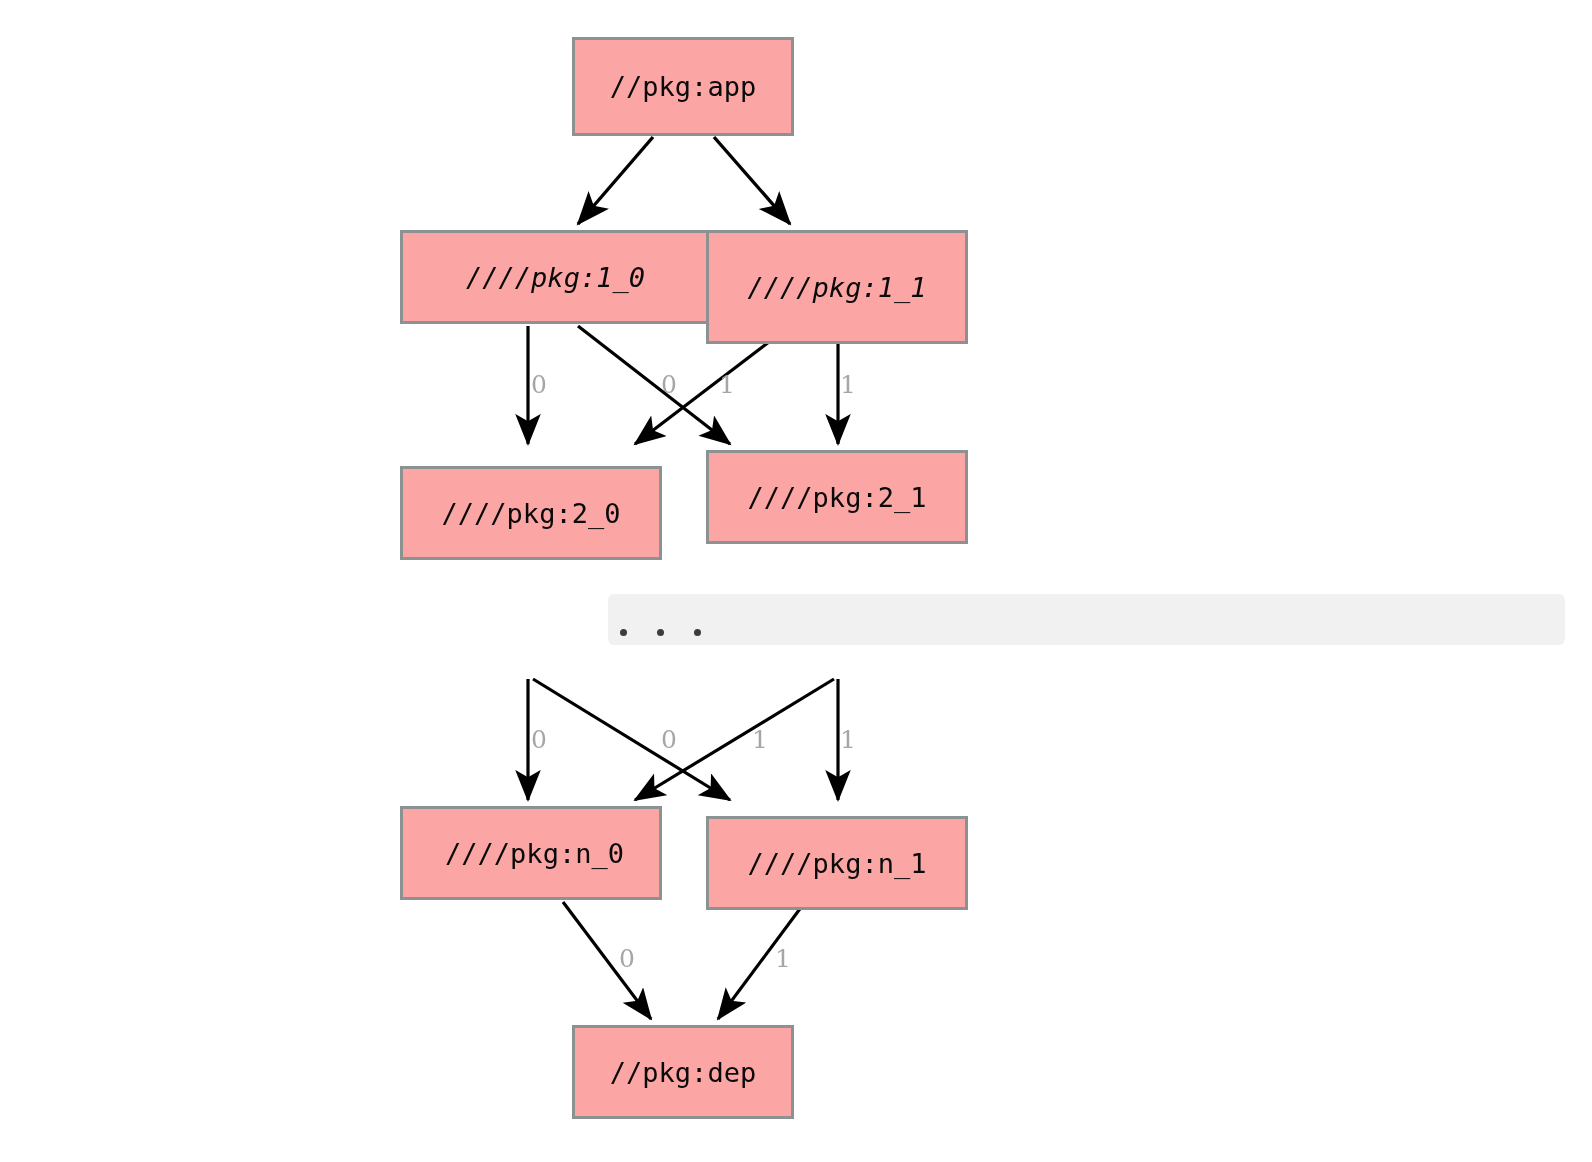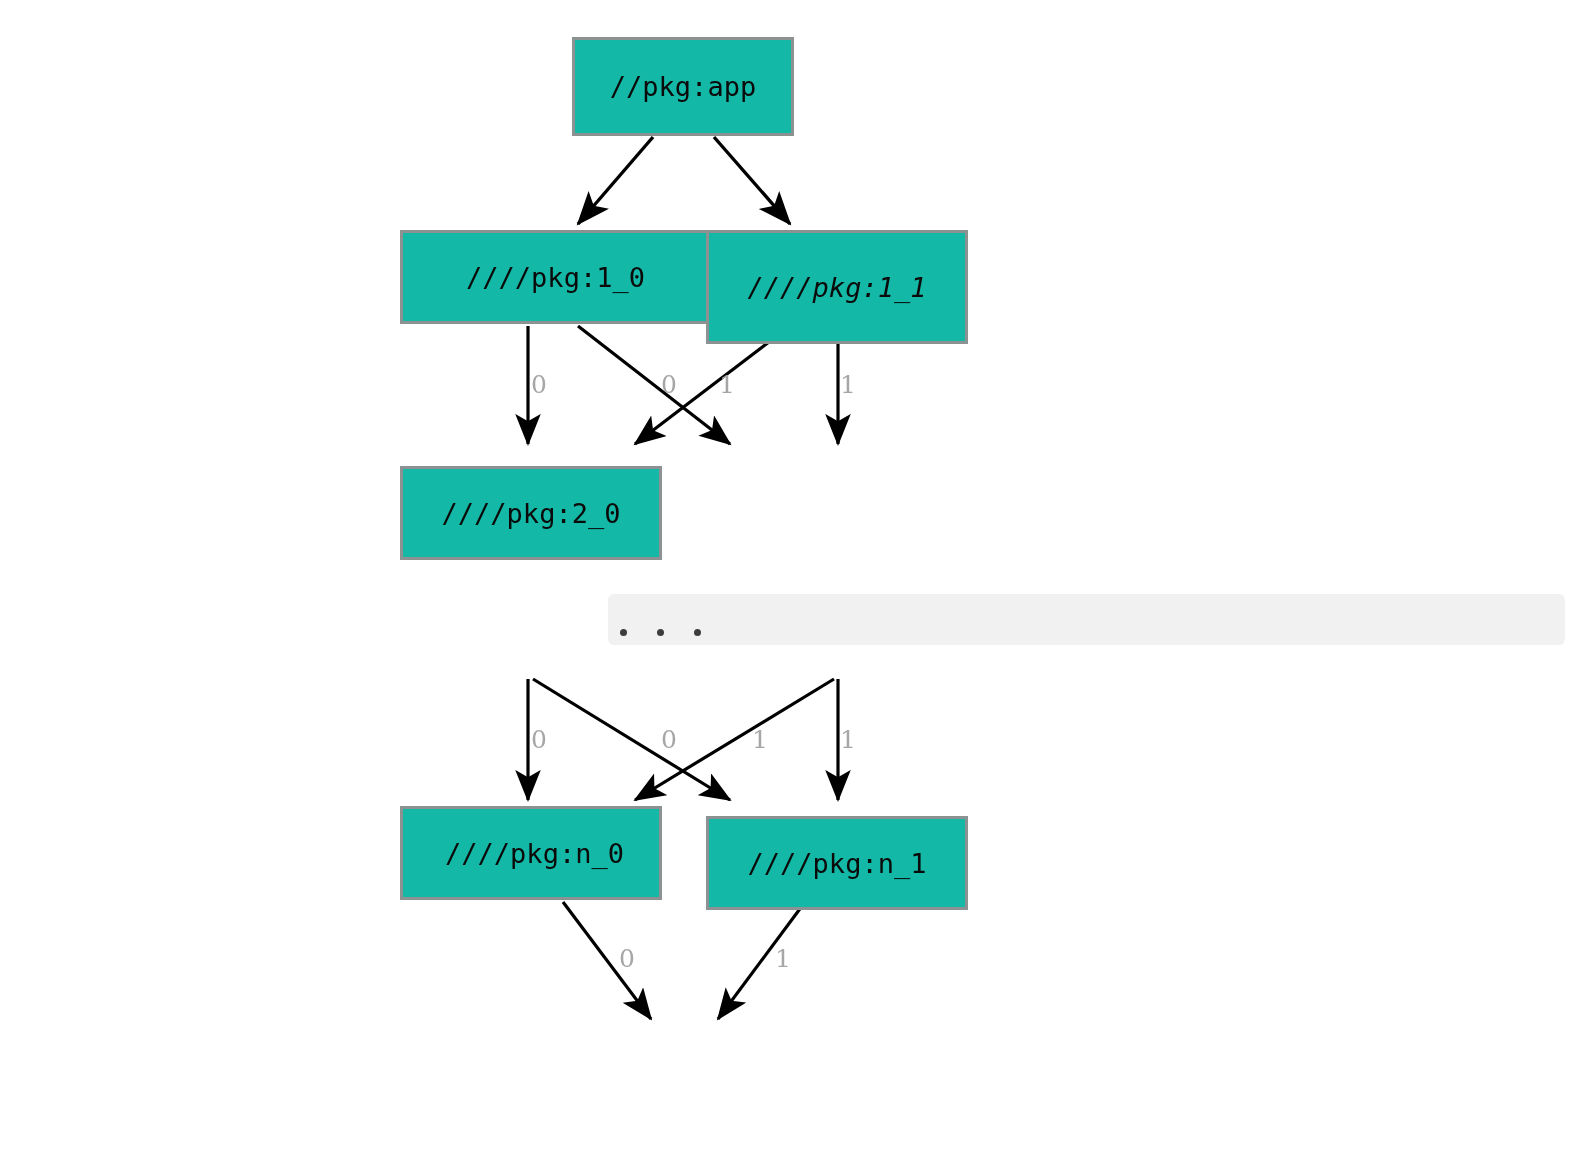--- a/index.html
+++ b/index.html
@@ -23,21 +23,21 @@
   #graph-svg {
     position: absolute;
     left: 0; top: 0;
     width: 1592px;
     height: 1162px;
     display: block;
   }
   .node-box {
     position: absolute;
     box-sizing: border-box;
-    background: #14b8a6;
+    background: #fca5a5;
     border: 3px solid #8C9191;
     display: flex;
     align-items: center;
     justify-content: center;
     z-index: 3;
   }
   .node-label {
     font-family: "DejaVu Sans Mono", "Liberation Mono", monospace;
     font-size: 27px;
     color: #0a0a0a;
@@ -143,41 +143,47 @@
   <div class="ellipsis-dots" style="left:620px; top:629px;">
     <span class="dot"></span>
     <span class="dot"></span>
     <span class="dot"></span>
   </div>
 
   <div class="node-box" style="left:572px; top:37px; width:222px; height:99px;">
     <span class="node-label">//pkg:app</span>
   </div>
 
-  <div class="node-box" style="left:400px; top:230px; width:311px; height:94px;">
+  <div class="node-box" style="left:400px; top:230px; width:311px; height:94px;font-style:italic;">
     <span class="node-label">////pkg:1_0</span>
   </div>
 
   <div class="node-box" style="left:706px; top:230px; width:262px; height:114px;font-style:italic;">
     <span class="node-label">////pkg:1_1</span>
   </div>
 
   <div class="node-box" style="left:400px; top:450px; width:262px; height:94px;margin-top:16px;">
     <span class="node-label">////pkg:2_0</span>
   </div>
 
+  <div class="node-box" style="left:706px; top:450px; width:262px; height:94px;">
+    <span class="node-label">////pkg:2_1</span>
+  </div>
 
   <div class="node-box" style="left:400px; top:806px; width:262px; height:94px;padding-left:7px;">
     <span class="node-label">////pkg:n_0</span>
   </div>
 
   <div class="node-box" style="left:706px; top:806px; width:262px; height:94px;margin-top:10px;">
     <span class="node-label">////pkg:n_1</span>
   </div>
 
+  <div class="node-box" style="left:572px; top:1025px; width:222px; height:94px;">
+    <span class="node-label">//pkg:dep</span>
+  </div>
 
   <span class="edge-label" style="left:531px; top:372px;">0</span>
   <span class="edge-label" style="left:661px; top:372px;">0</span>
   <span class="edge-label" style="left:719px; top:372px;">1</span>
   <span class="edge-label" style="left:840px; top:372px;">1</span>
 
   <span class="edge-label" style="left:531px; top:727px;">0</span>
   <span class="edge-label" style="left:661px; top:727px;">0</span>
   <span class="edge-label" style="left:752px; top:727px;">1</span>
   <span class="edge-label" style="left:840px; top:727px;">1</span>

